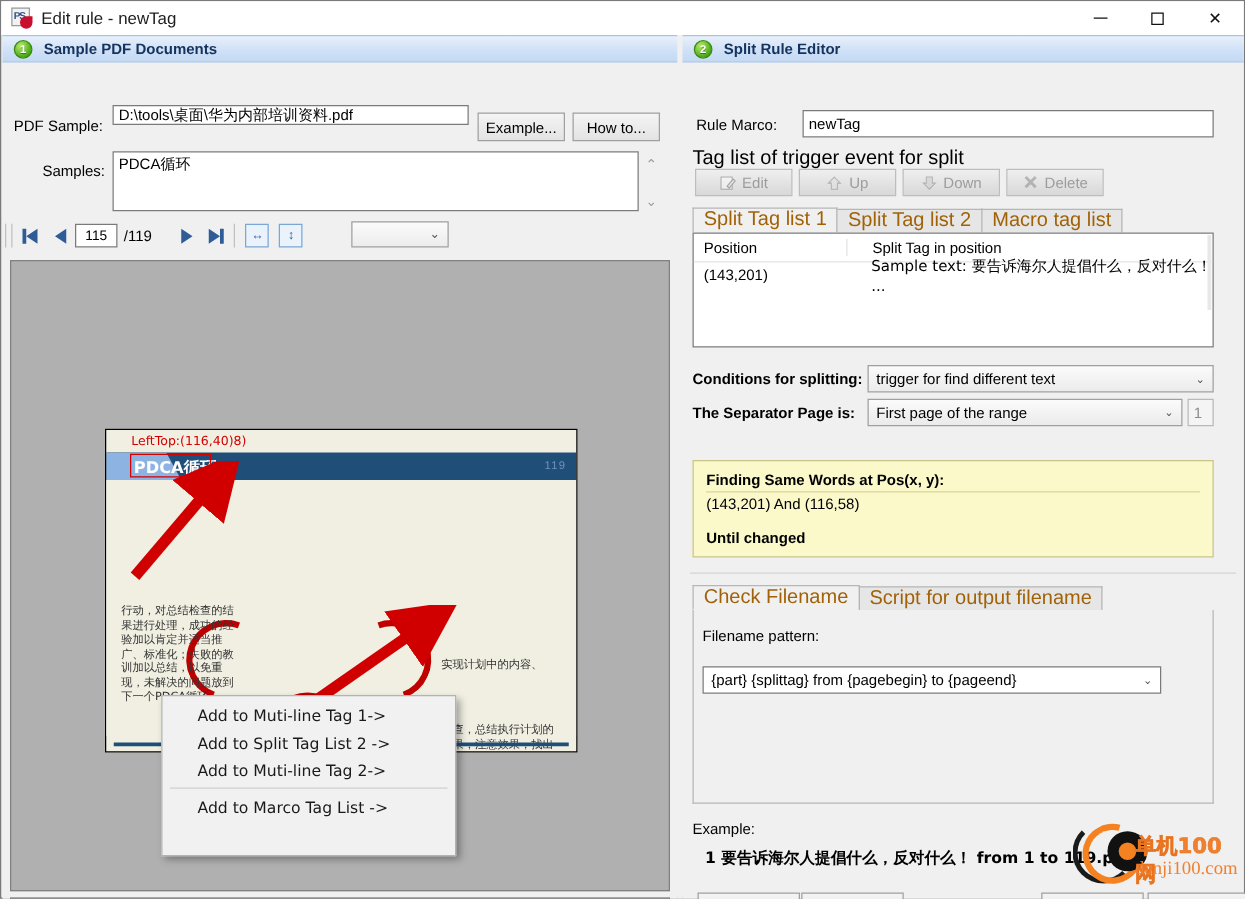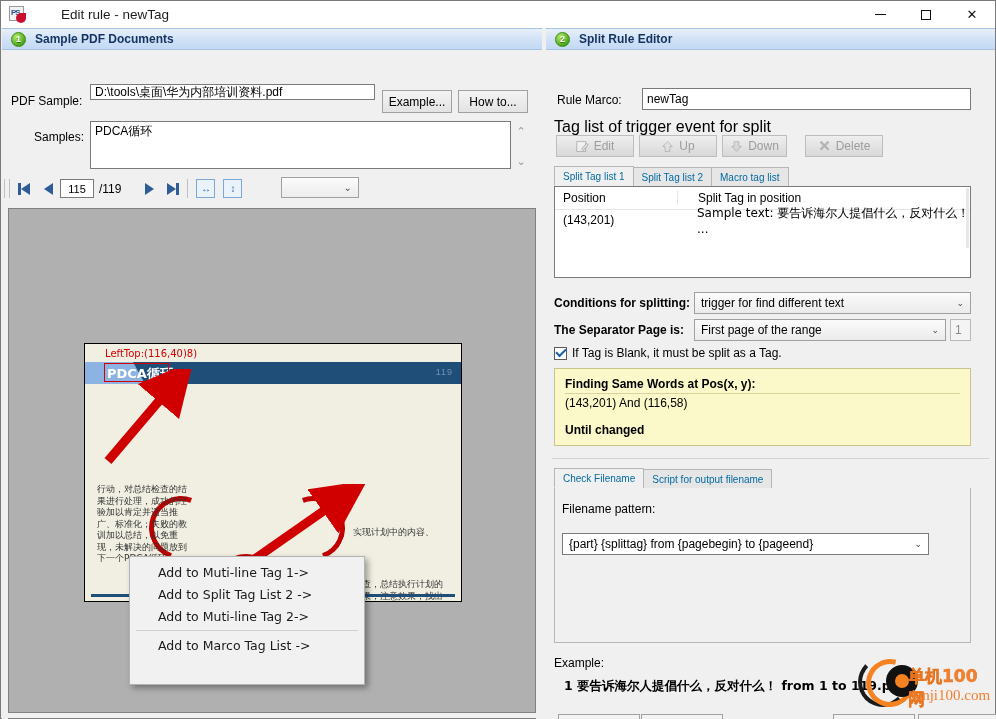--- a/index.html
+++ b/index.html
@@ -6,21 +6,21 @@
   body{
     width:996px;height:719px;overflow:hidden;
     font-family:"Liberation Sans","DejaVu Sans",sans-serif;
     font-size:12px;color:#000;background:#f0f0f0;
   }
   .win{position:absolute;left:0;top:0;width:996px;height:719px;background:#f0f0f0;
        border:1px solid #7a7a7a;box-sizing:border-box;}
 
   
   .titlebar{position:absolute;left:0;top:0;width:994px;height:27px;background:#ffffff;
-            display:flex;align-items:center;box-sizing:border-box;gap:28px;}
+            display:flex;align-items:center;box-sizing:border-box;}
   .app-icon{width:17px;height:17px;margin-left:8px;margin-right:7px;position:relative;flex:none;}
   .app-icon .sq{position:absolute;left:0;top:0;width:15px;height:15px;background:#f2f2f2;
                 border:1px solid #9a9a9a;box-sizing:border-box;}
   .app-icon .pdf{position:absolute;left:2px;top:2px;font-size:8px;font-weight:bold;color:#2c4f8a;
                  letter-spacing:-1px;}
   .app-icon .swoosh{position:absolute;left:7px;top:7px;width:10px;height:10px;
                     border-radius:50% 0 50% 50%;background:#c8102e;}
   .title-text{font-size:13.5px;color:#1d1d1d;}
   .wctrls{position:absolute;right:0;top:0;height:27px;display:flex;}
   .wbtn{width:46px;height:27px;display:flex;align-items:center;justify-content:center;
@@ -133,29 +133,29 @@
   #rule-name-label{position:absolute;left:11px;top:65px;}
   #rule-name-input{position:absolute;left:96px;top:60px;width:329px;height:22px;}
   .grplabel{position:absolute;left:8px;top:90px;font-size:16px;color:#000;background:#f0f0f0;
             padding-right:4px;}
   .btn-dis{background:linear-gradient(to bottom,#efefef,#d8d8d8);border:1px solid #bdbdbd;
            color:#9d9d9d;box-sizing:border-box;display:flex;align-items:center;
            justify-content:center;gap:5px;font-size:12px;}
   .tagbtn{position:absolute;top:107px;height:22px;}
   #edit-tag-button{left:10px;width:78px;}
   #up-tag-button{left:93px;width:78px;}
-  #down-tag-button{left:176px;width:65px;text-align:right;}
+  #down-tag-button{left:176px;width:78px;text-align:right;}
   #delete-tag-button{left:259px;width:78px;}
   .dicon{width:13px;height:13px;display:inline-block;opacity:.45;}
 
   .tabs{position:absolute;left:8px;top:138px;width:417px;height:20px;display:flex;
         align-items:flex-end;}
-  .tab{height:19px;padding:0 8px;font-size:10px;display:flex;align-items:center;
+  .tab{height:19px;padding:0 8px;font-size:16px;display:flex;align-items:center;
        border:1px solid #b6b6b6;border-bottom:none;background:#e6e6e6;box-sizing:border-box;
-       margin-right:-1px;color:#0369a1;}
+       margin-right:-1px;color:#a16207;}
   .tab.active{background:#f0f0f0;height:20px;border-bottom:1px solid #f0f0f0;}
   .taglist{position:absolute;left:8px;top:158px;width:417px;height:92px;background:#fff;
            border:1px solid #7a7a7a;box-sizing:border-box;}
   .tl-head{display:flex;height:22px;align-items:center;border-bottom:1px solid #e4e4e4;}
   .tl-c1{width:122px;padding-left:8px;box-sizing:border-box;font-size:12px;}
   .tl-c2{flex:1;padding-left:20px;box-sizing:border-box;font-size:12px;border-left:1px solid #e4e4e4;}
   .tl-row{display:flex;height:20px;align-items:center;}
   .tl-row .tl-c2{border-left:none;}
   .cjk{font-family:"DejaVu Sans",sans-serif;}
   .tl-vscroll{position:absolute;right:1px;top:1px;width:3px;height:60px;background:#e8e8e8;}
@@ -402,26 +402,20 @@
       <span class="chev">⌄</span>
     </div>
 
     <div class="frow" id="separator-label">The Separator Page is:</div>
     <div class="combo" id="separator-combo">
       <span>First page of the range</span>
       <span class="chev">⌄</span>
     </div>
     <input id="separator-number" value="1" style="">
 
-    <div class="frow" id="blank-tag-check-row">
-      <span class="chk">
-          <span class="mk"></span>
-        </span>
-      <span class="lbl">If Tag is Blank, it must be split as a Tag.</span>
-    </div>
 
     <div class="infobox">
       <div class="info-t">Finding Same Words at Pos(x, y):</div>
       <div class="info-v">(143,201) And (116,58)</div>
       <div class="info-f">Until changed</div>
     </div>
 
     <div class="hdiv" style="top:430px"></div>
 
     <div class="tabs2">

